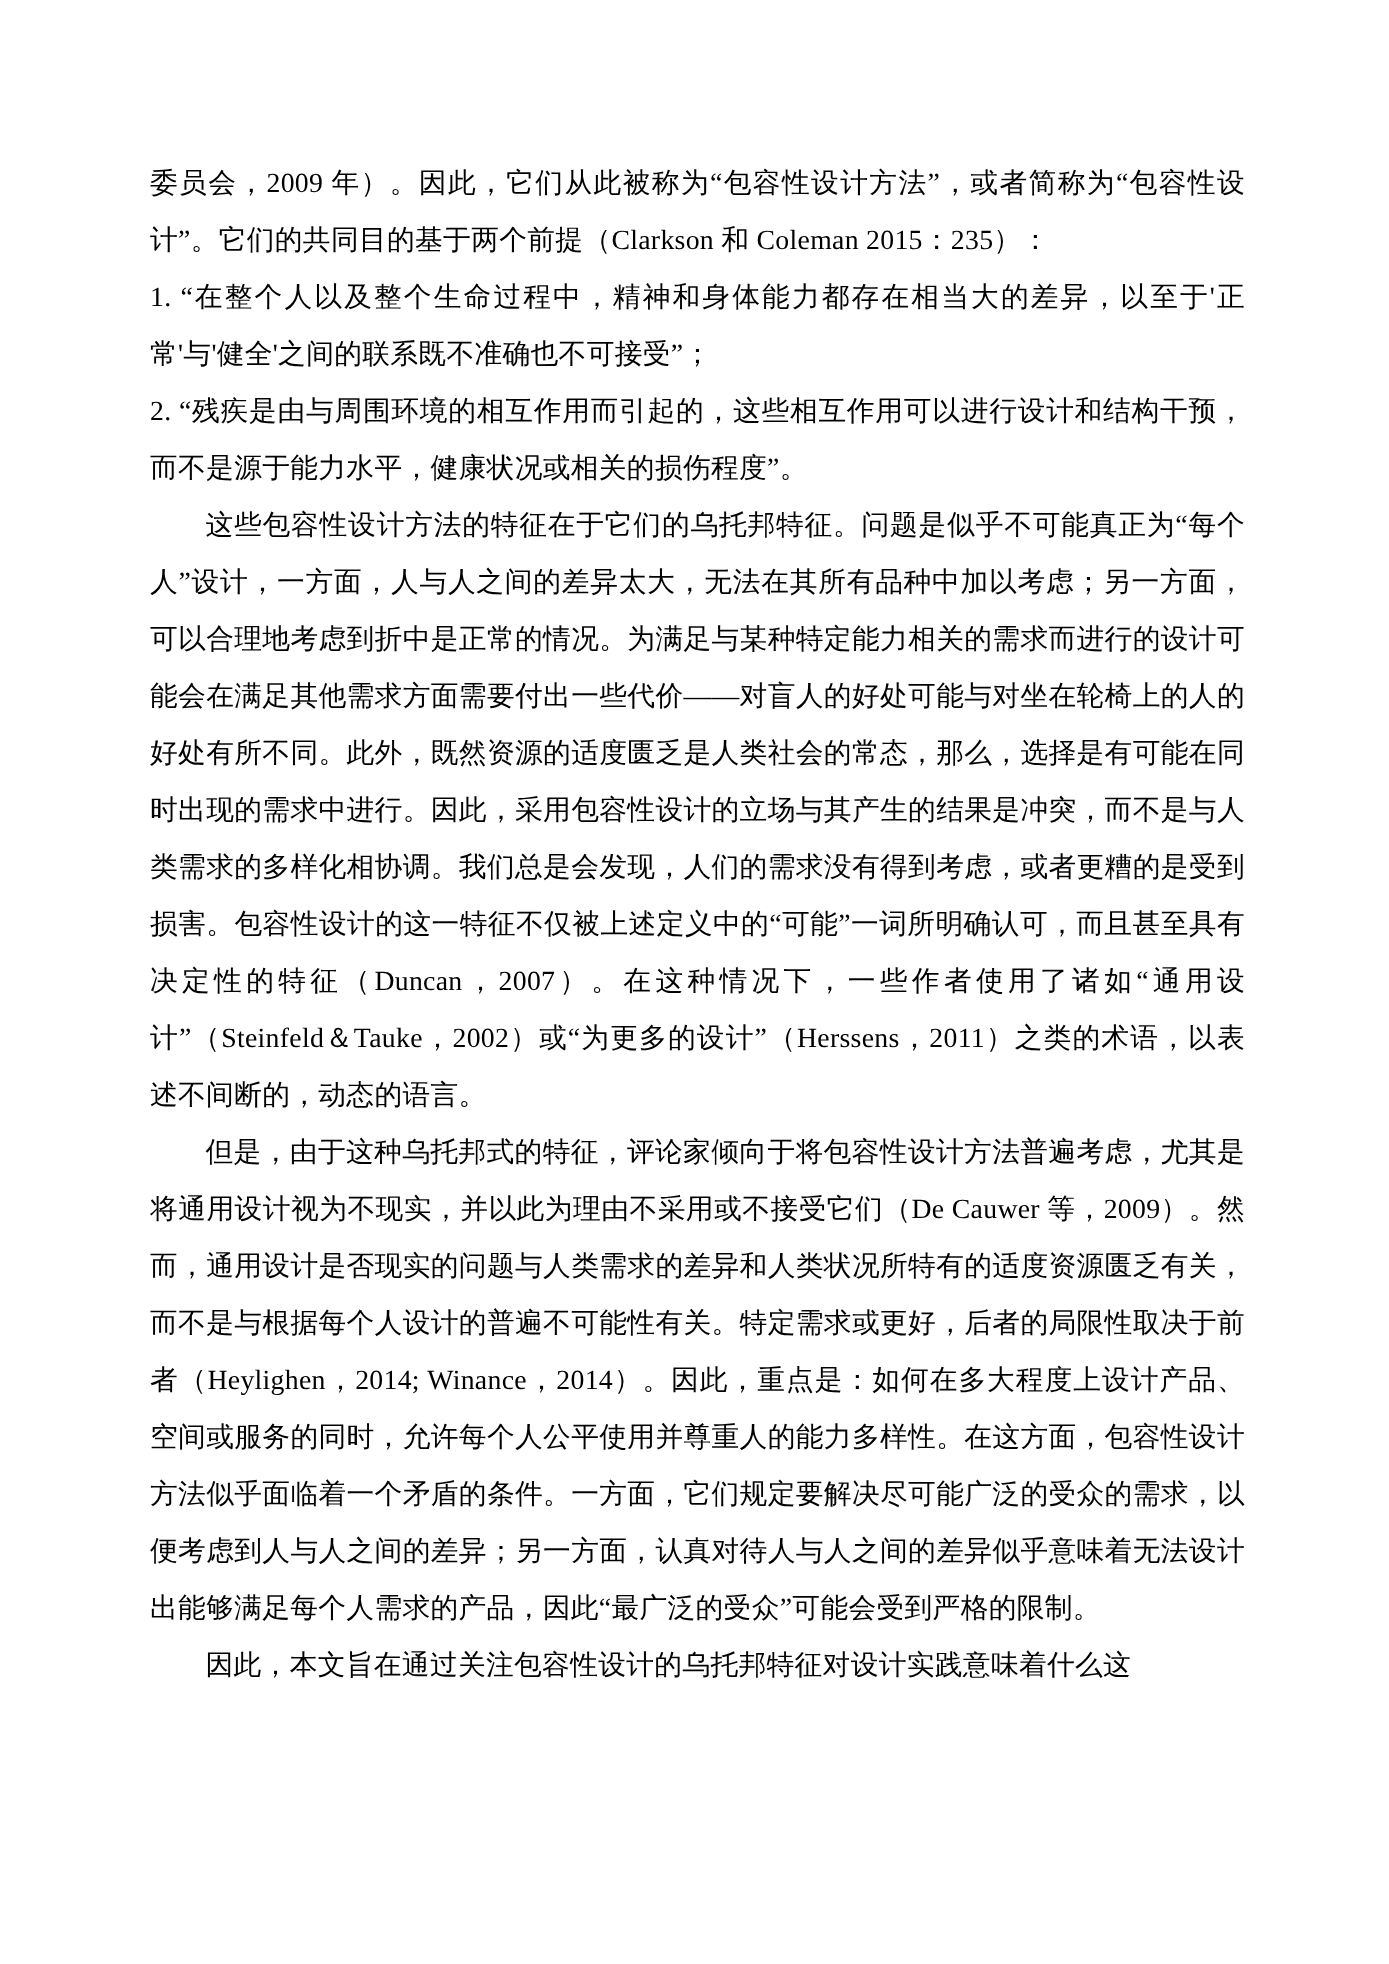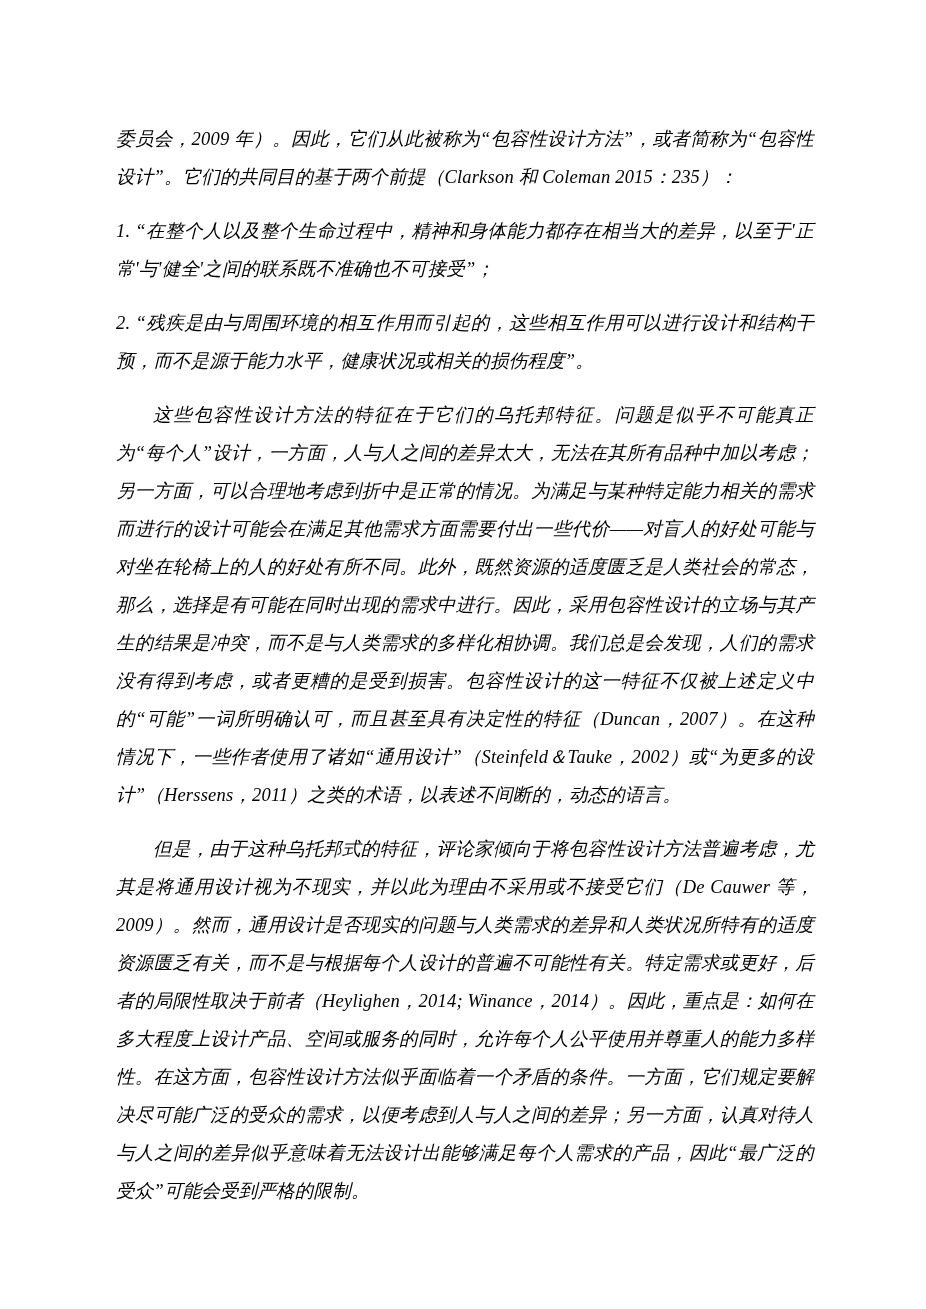--- a/index.html
+++ b/index.html
@@ -18,35 +18,35 @@
     color: #000000;
   }
   .doc-body {
     font-size: 18.5px;
     line-height: 38px;
     text-align: justify;
     text-justify: inter-ideograph;
     letter-spacing: 0.2px;
   }
   p {
-    margin: 16px;
+    margin: 0;
     padding: 0;
-    font-style: italic;
   }
   .indent {
     text-indent: 2em;
   }
   .list-item {
     text-indent: 0;
   }
 </style>
 </head>
 <body>
 
 <div class="page">
   <div class="doc-body">
     <p>委员会，2009 年）。因此，它们从此被称为“包容性设计方法”，或者简称为“包容性设计”。它们的共同目的基于两个前提（Clarkson 和 Coleman 2015：235）：</p>
     <p class="list-item">1. “在整个人以及整个生命过程中，精神和身体能力都存在相当大的差异，以至于'正常'与'健全'之间的联系既不准确也不可接受”；</p>
     <p class="list-item">2. “残疾是由与周围环境的相互作用而引起的，这些相互作用可以进行设计和结构干预，而不是源于能力水平，健康状况或相关的损伤程度”。</p>
     <p class="indent">这些包容性设计方法的特征在于它们的乌托邦特征。问题是似乎不可能真正为“每个人”设计，一方面，人与人之间的差异太大，无法在其所有品种中加以考虑；另一方面，可以合理地考虑到折中是正常的情况。为满足与某种特定能力相关的需求而进行的设计可能会在满足其他需求方面需要付出一些代价——对盲人的好处可能与对坐在轮椅上的人的好处有所不同。此外，既然资源的适度匮乏是人类社会的常态，那么，选择是有可能在同时出现的需求中进行。因此，采用包容性设计的立场与其产生的结果是冲突，而不是与人类需求的多样化相协调。我们总是会发现，人们的需求没有得到考虑，或者更糟的是受到损害。包容性设计的这一特征不仅被上述定义中的“可能”一词所明确认可，而且甚至具有决定性的特征（Duncan，2007）。在这种情况下，一些作者使用了诸如“通用设计”（Steinfeld＆Tauke，2002）或“为更多的设计”（Herssens，2011）之类的术语，以表述不间断的，动态的语言。</p>
     <p class="indent">但是，由于这种乌托邦式的特征，评论家倾向于将包容性设计方法普遍考虑，尤其是将通用设计视为不现实，并以此为理由不采用或不接受它们（De Cauwer 等，2009）。然而，通用设计是否现实的问题与人类需求的差异和人类状况所特有的适度资源匮乏有关，而不是与根据每个人设计的普遍不可能性有关。特定需求或更好，后者的局限性取决于前者（Heylighen，2014; Winance，2014）。因此，重点是：如何在多大程度上设计产品、空间或服务的同时，允许每个人公平使用并尊重人的能力多样性。在这方面，包容性设计方法似乎面临着一个矛盾的条件。一方面，它们规定要解决尽可能广泛的受众的需求，以便考虑到人与人之间的差异；另一方面，认真对待人与人之间的差异似乎意味着无法设计出能够满足每个人需求的产品，因此“最广泛的受众”可能会受到严格的限制。</p>
+    <p class="indent">因此，本文旨在通过关注包容性设计的乌托邦特征对设计实践意味着什么这</p>
   </div>
 </div>
 
 </body></html>

